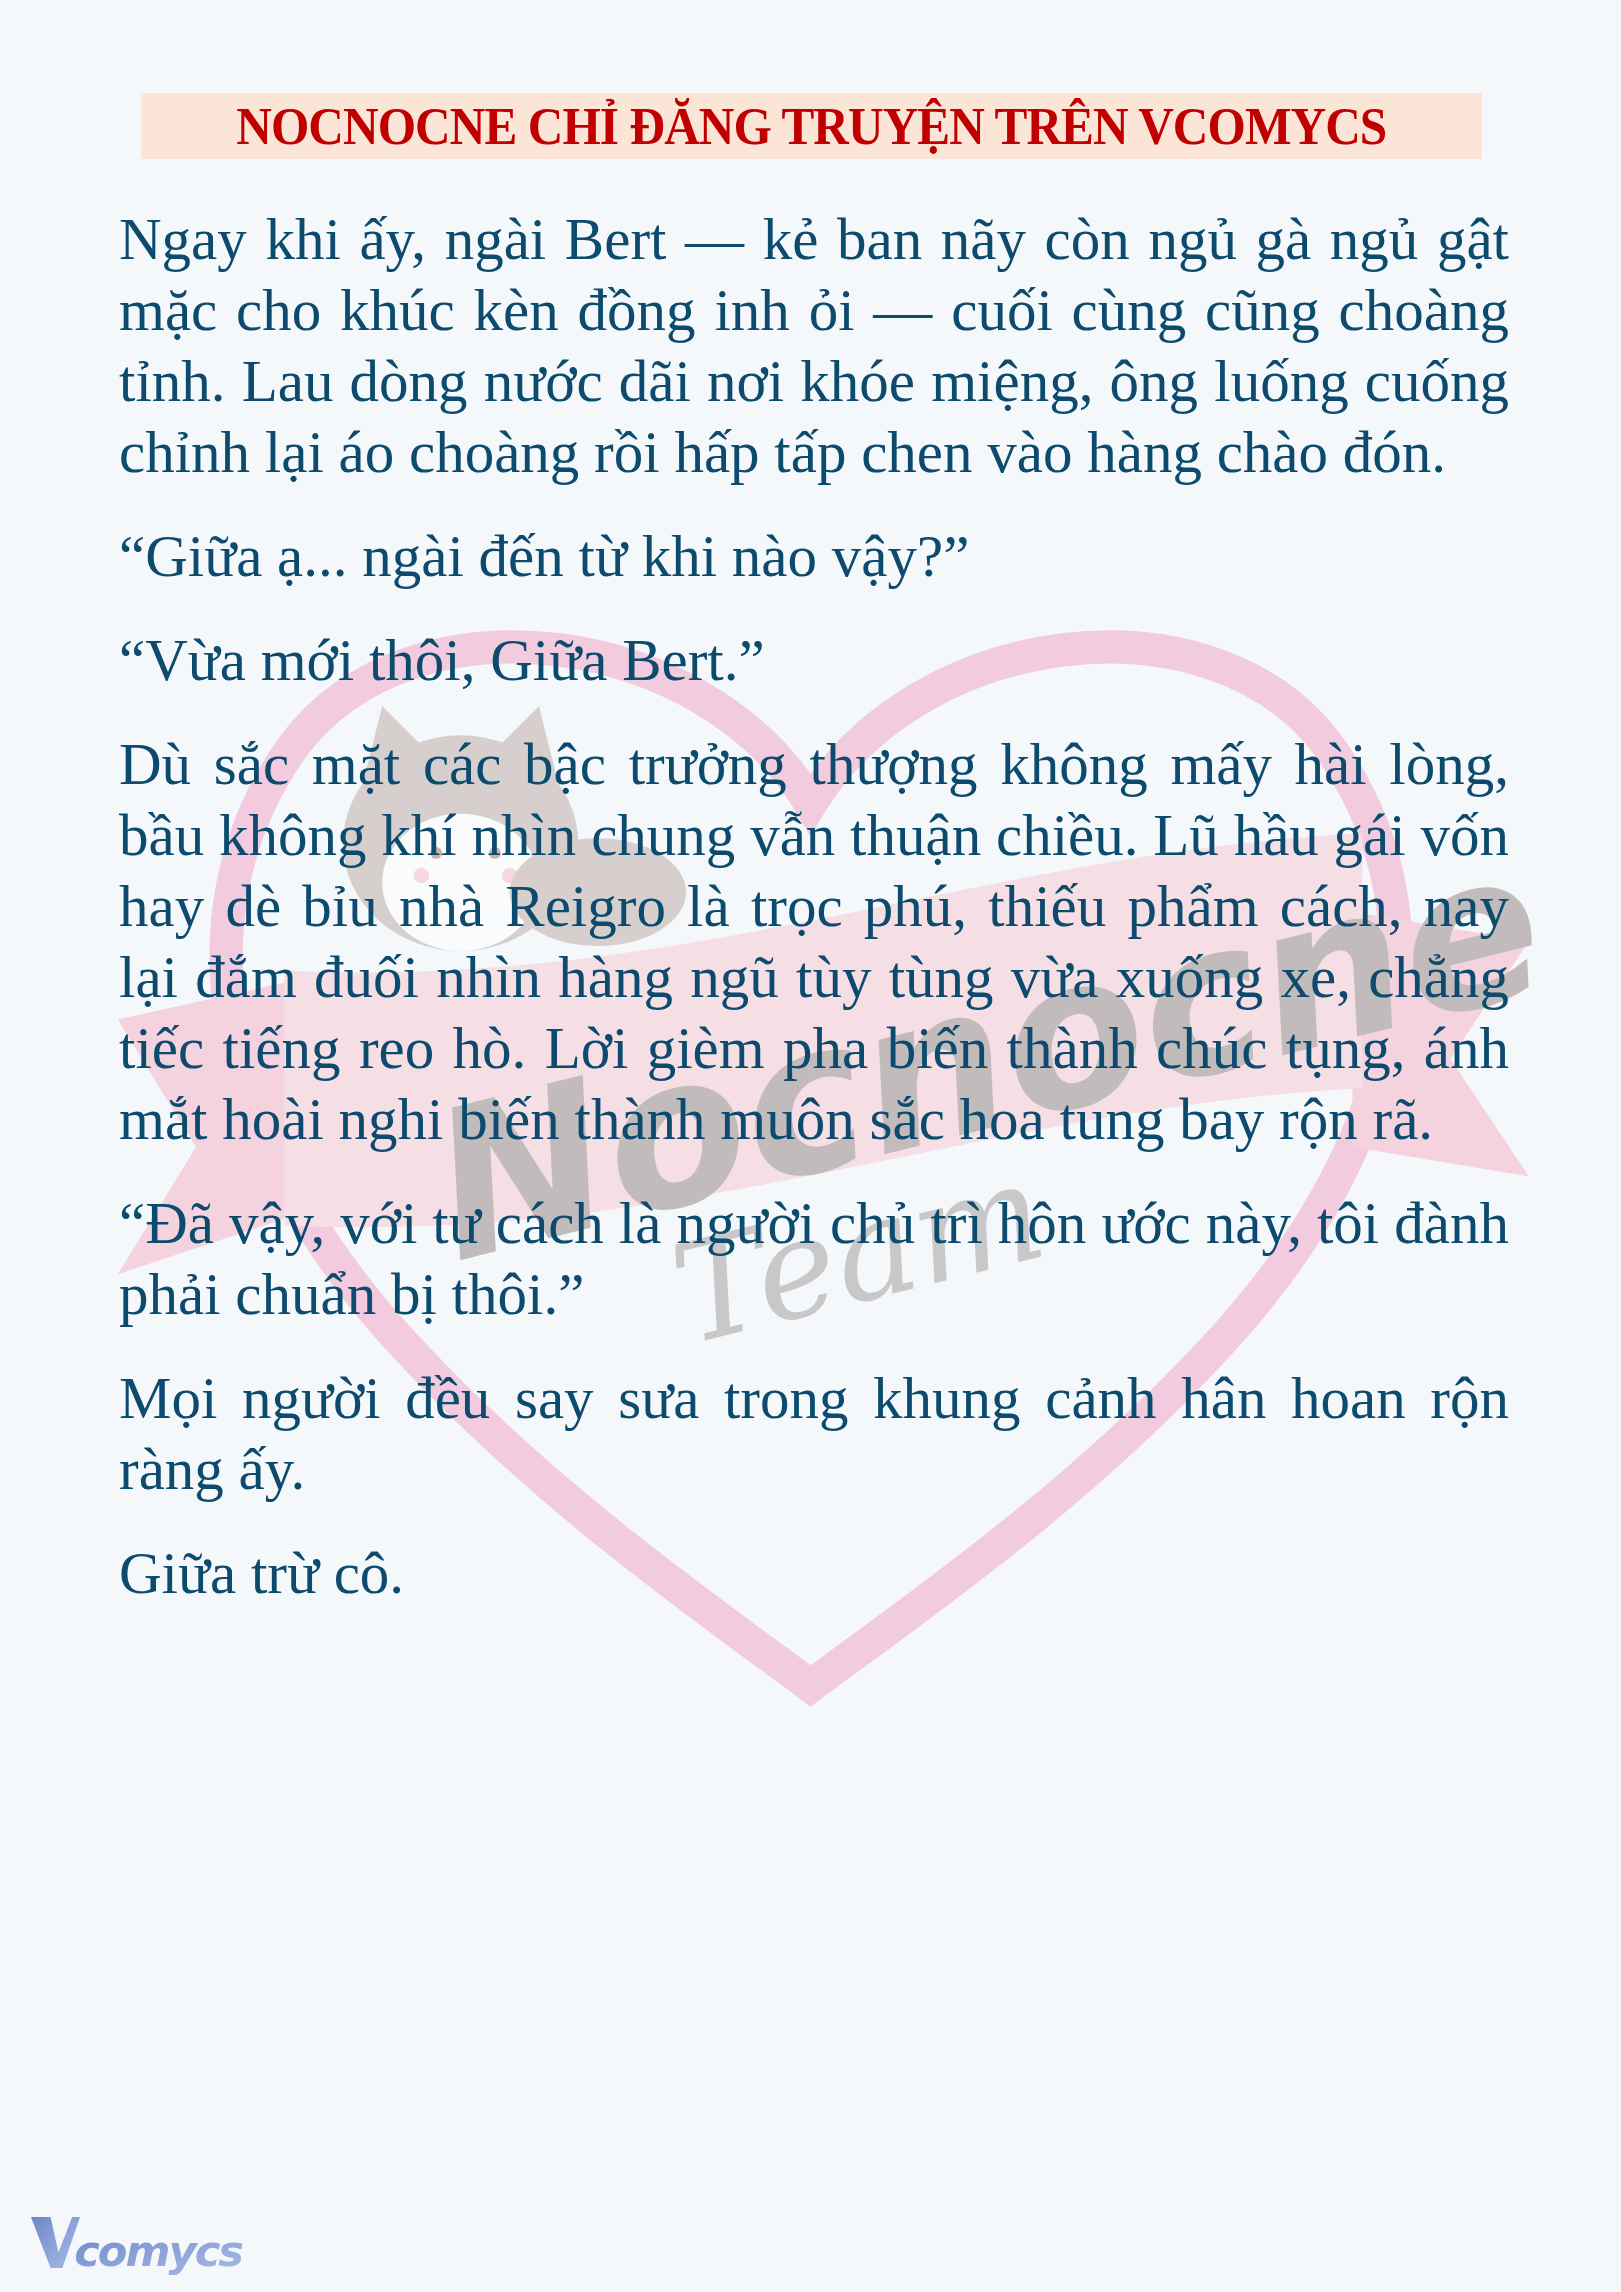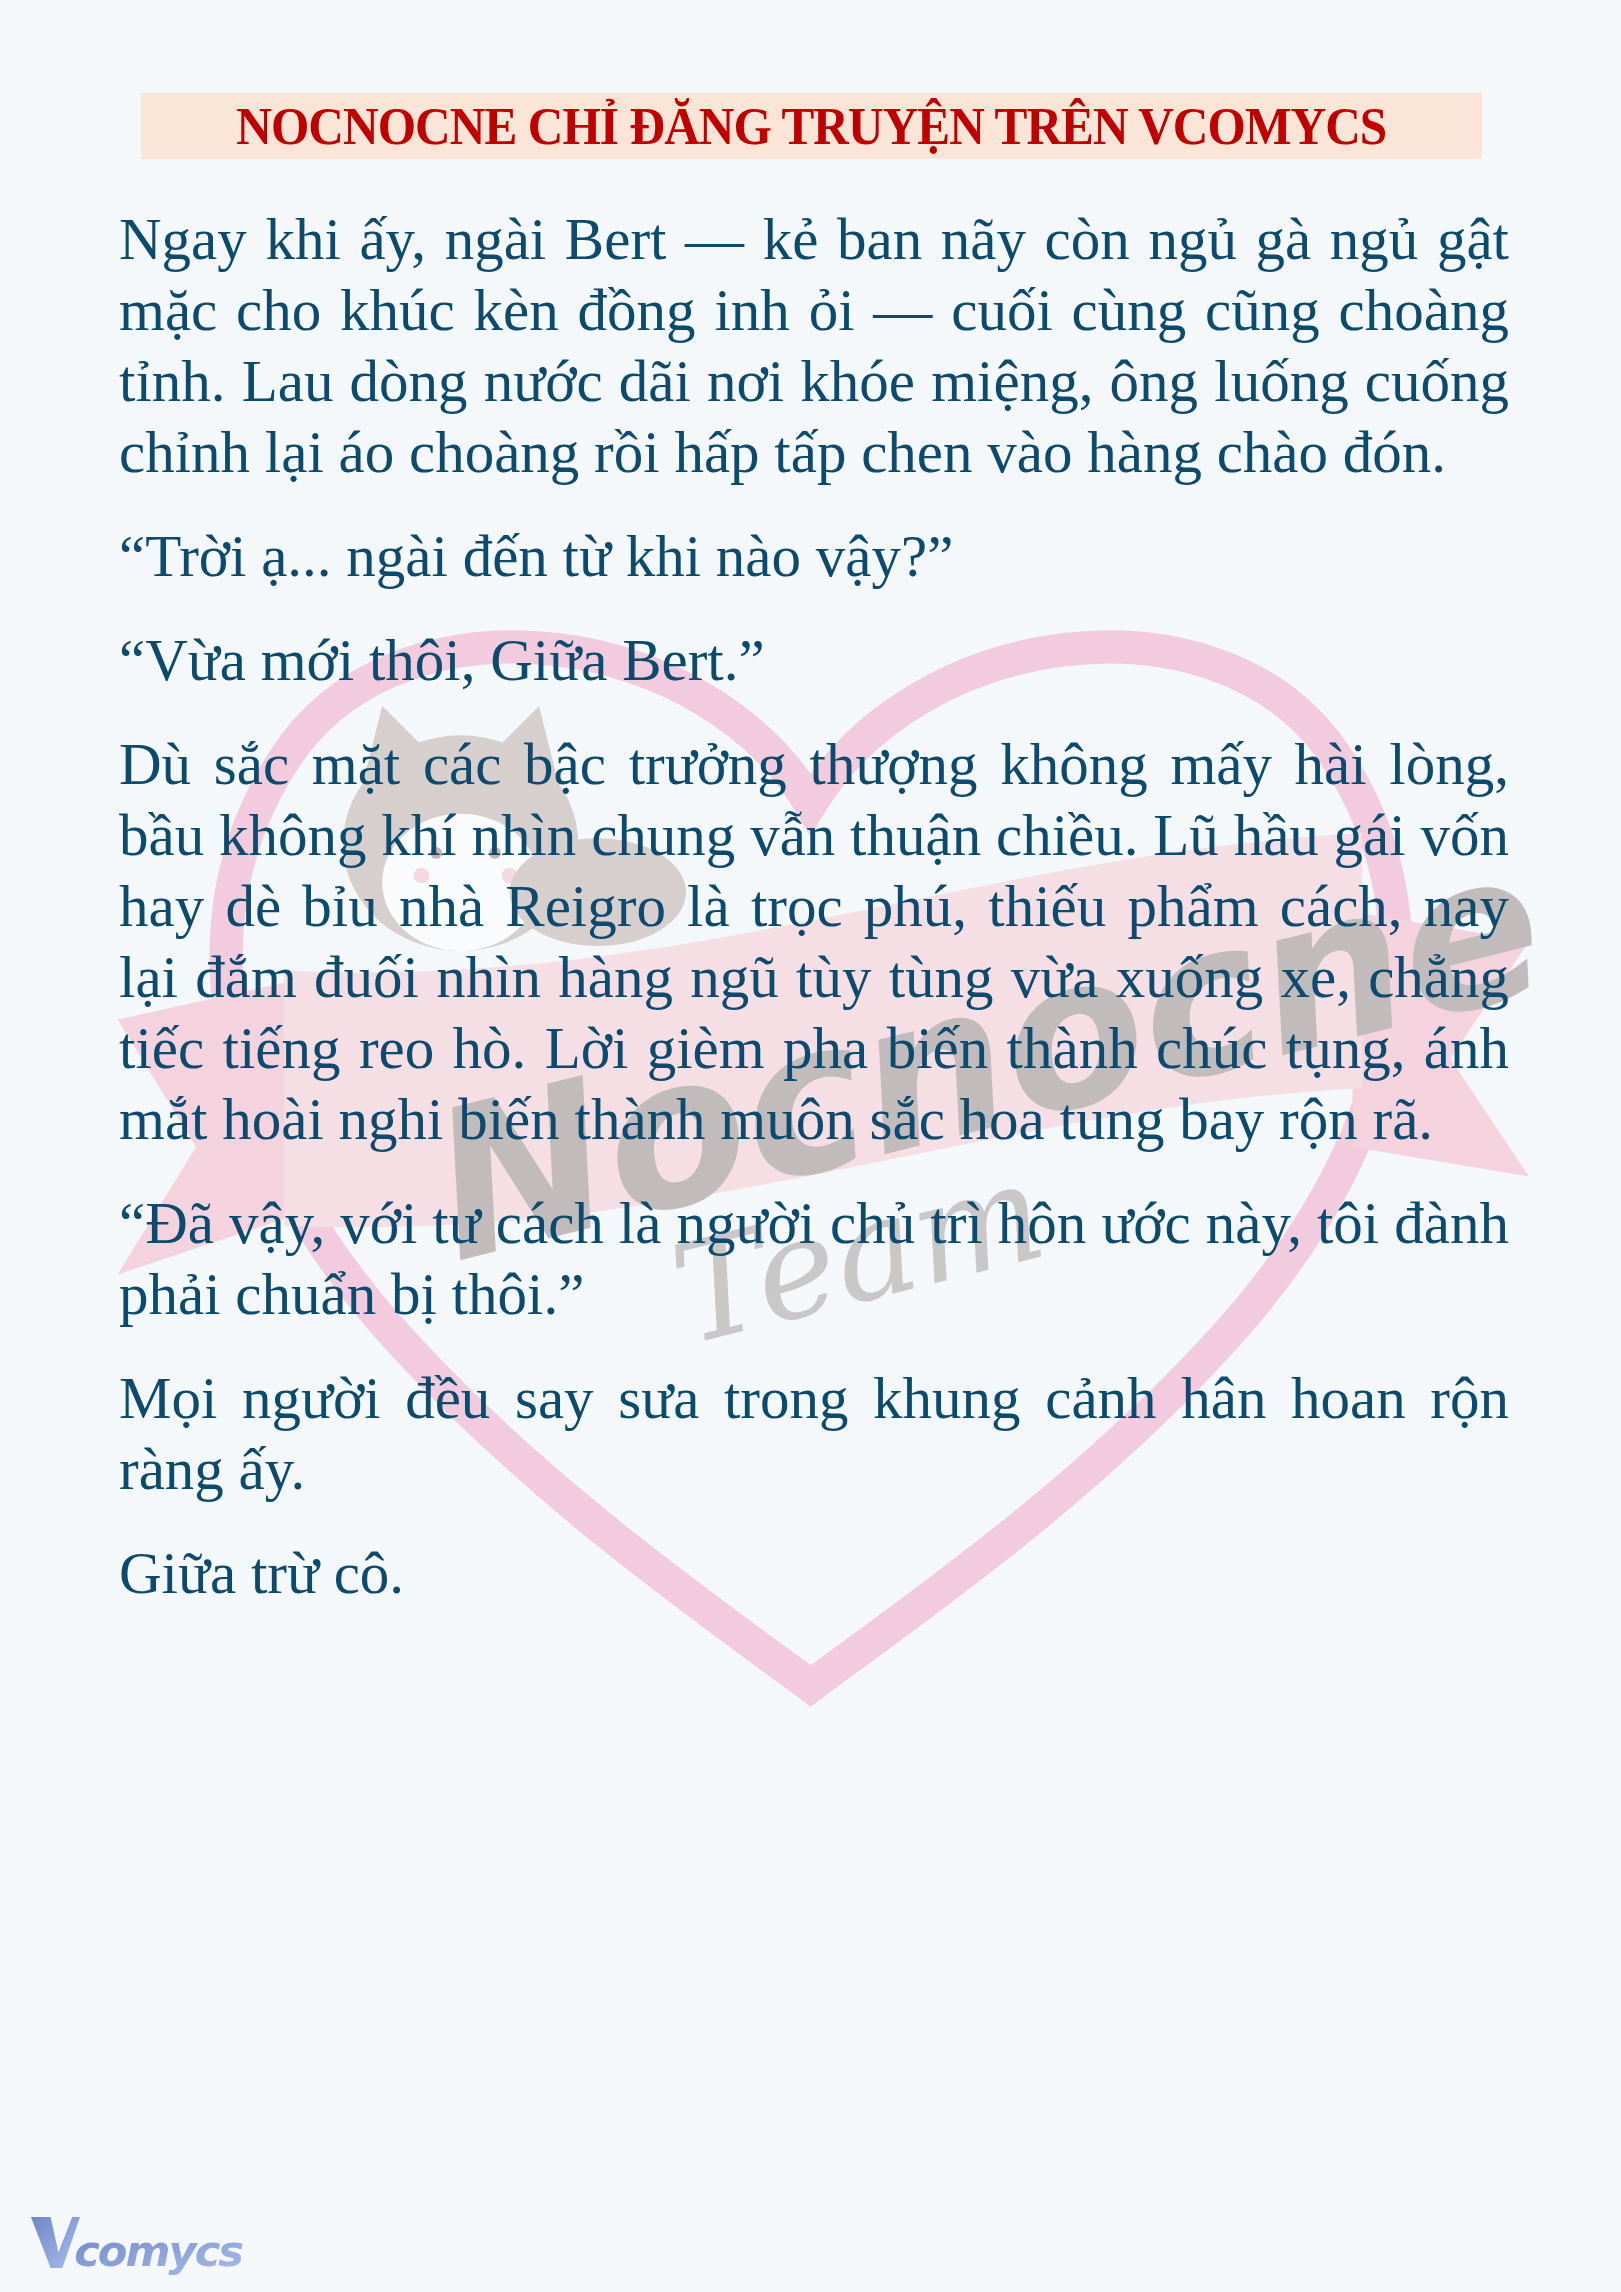--- a/index.html
+++ b/index.html
@@ -76,21 +76,21 @@
   <text x="430" y="1200" transform="rotate(-14 800 1100)" font-family="DejaVu Sans, sans-serif" font-weight="bold" font-size="210" fill="#9a8b8b" font-style="italic">Nocnocne</text>
   <text x="640" y="1340" transform="rotate(-14 800 1100)" font-family="DejaVu Serif, serif" font-size="140" font-style="italic" fill="#a9a0a0">Team</text>
 </svg>
 
 <div class="banner">
   <span class="banner-text">NOCNOCNE CHỈ ĐĂNG TRUYỆN TRÊN VCOMYCS</span>
 </div>
 
 <div class="content">
   <p>Ngay khi ấy, ngài Bert — kẻ ban nãy còn ngủ gà ngủ gật mặc cho khúc kèn đồng inh ỏi — cuối cùng cũng choàng tỉnh. Lau dòng nước dãi nơi khóe miệng, ông luống cuống chỉnh lại áo choàng rồi hấp tấp chen vào hàng chào đón.</p>
-  <p>“Trời ạ... ngài đến từ khi nào vậy?”</p>
+  <p>“Giữa ạ... ngài đến từ khi nào vậy?”</p>
   <p>“Vừa mới thôi, Giữa Bert.”</p>
   <p>Dù sắc mặt các bậc trưởng thượng không mấy hài lòng, bầu không khí nhìn chung vẫn thuận chiều. Lũ hầu gái vốn hay dè bỉu nhà Reigro là trọc phú, thiếu phẩm cách, nay lại đắm đuối nhìn hàng ngũ tùy tùng vừa xuống xe, chẳng tiếc tiếng reo hò. Lời gièm pha biến thành chúc tụng, ánh mắt hoài nghi biến thành muôn sắc hoa tung bay rộn rã.</p>
   <p>“Đã vậy, với tư cách là người chủ trì hôn ước này, tôi đành phải chuẩn bị thôi.”</p>
   <p>Mọi người đều say sưa trong khung cảnh hân hoan rộn ràng ấy.</p>
   <p>Giữa trừ cô.</p>
 </div>
 
 <svg class="logo" viewBox="0 0 220 70" xmlns="http://www.w3.org/2000/svg">
   <defs>
     <linearGradient id="lg" x1="0" y1="0" x2="1" y2="1">

